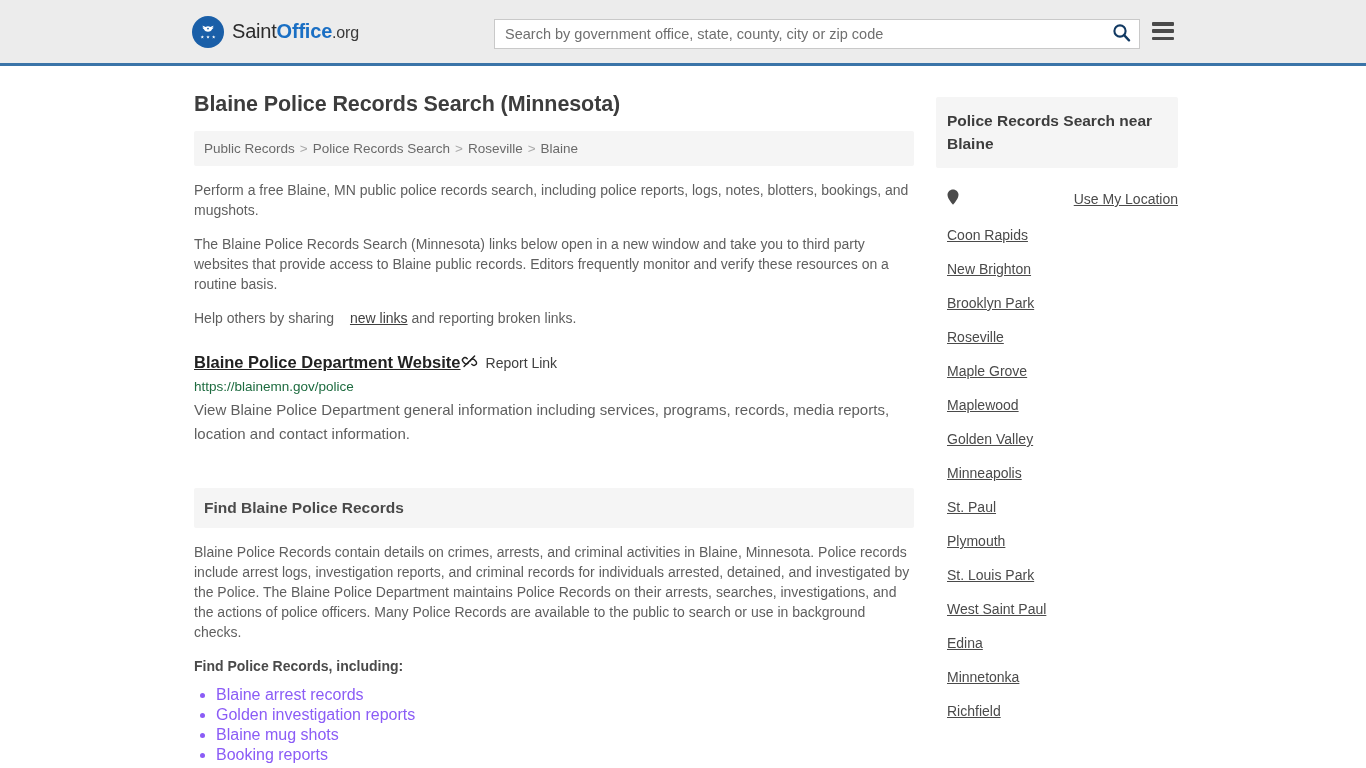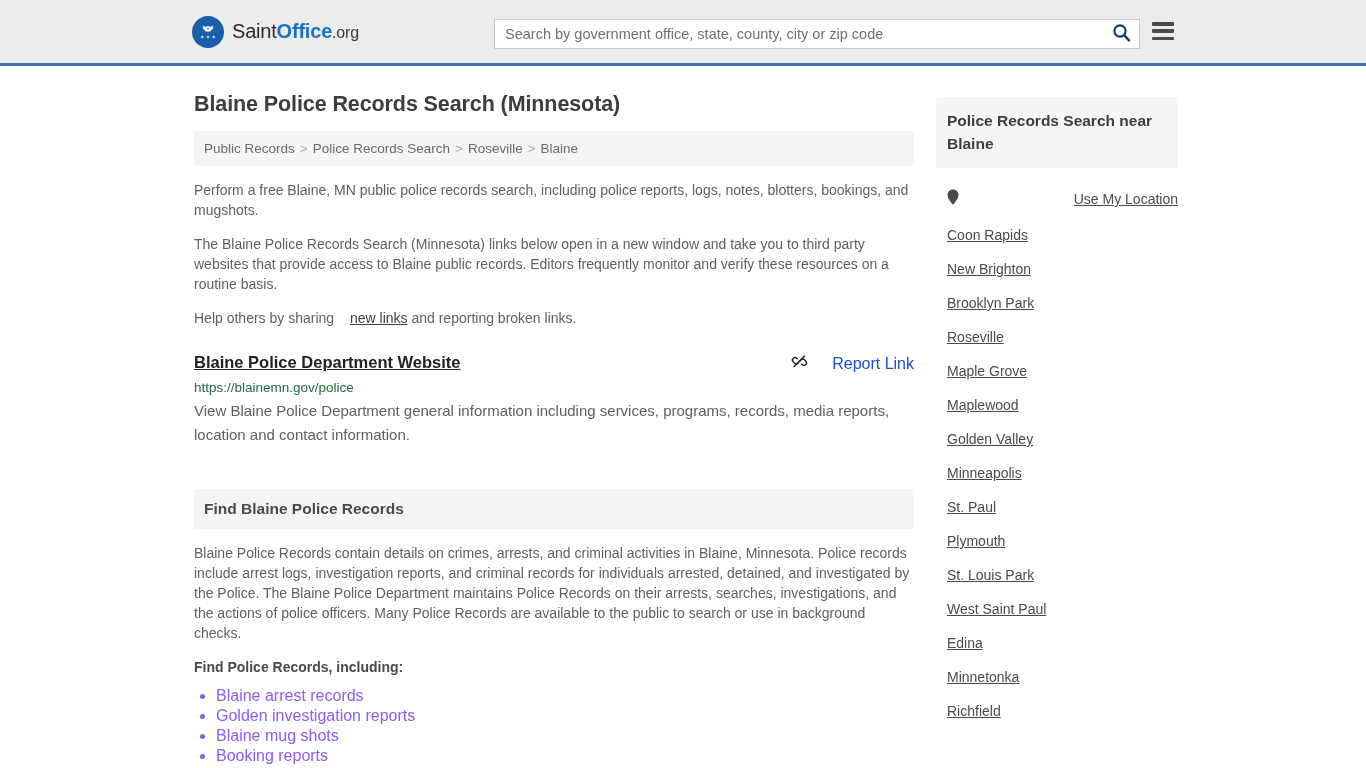--- a/index.html
+++ b/index.html
@@ -145,35 +145,34 @@
     text-decoration: underline;
     font-weight: 500;
     margin-left: 12px;
   }
 
   
   .result-block { margin-top: 23px; position: relative; }
   .result-head {
     display: flex;
     align-items: flex-start;
-    justify-content: space-between;
   }
   a.result-title {
     font-size: 16.5px;
     font-weight: bold;
     color: #222222;
     text-decoration: underline;
     line-height: 22px;
   }
   .report-link {
     display: flex;
     align-items: center;
-    gap: 24px;
-    font-size: 16px;
-    color: #1d4ed8;
+    gap: 8px;
+    font-size: 14px;
+    color: #404040;
     cursor: pointer;
     white-space: nowrap;
     margin-top: 2px;
   }
   .result-url {
     display: block;
     font-size: 13.5px;
     color: #1d6b3f;
     margin-top: 5px;
     line-height: 17px;

